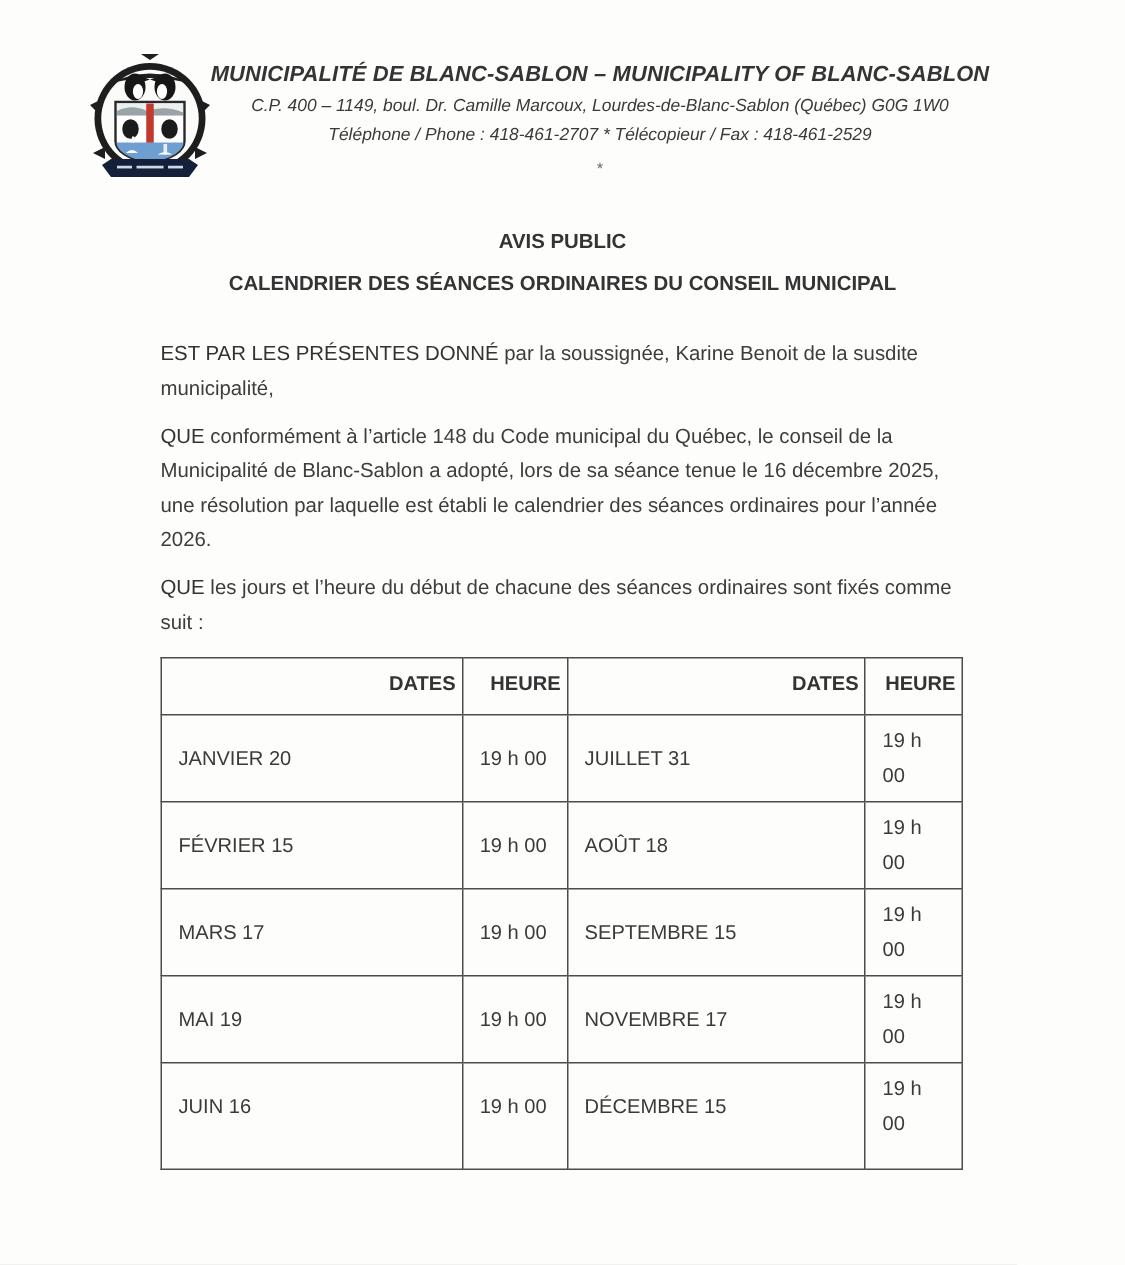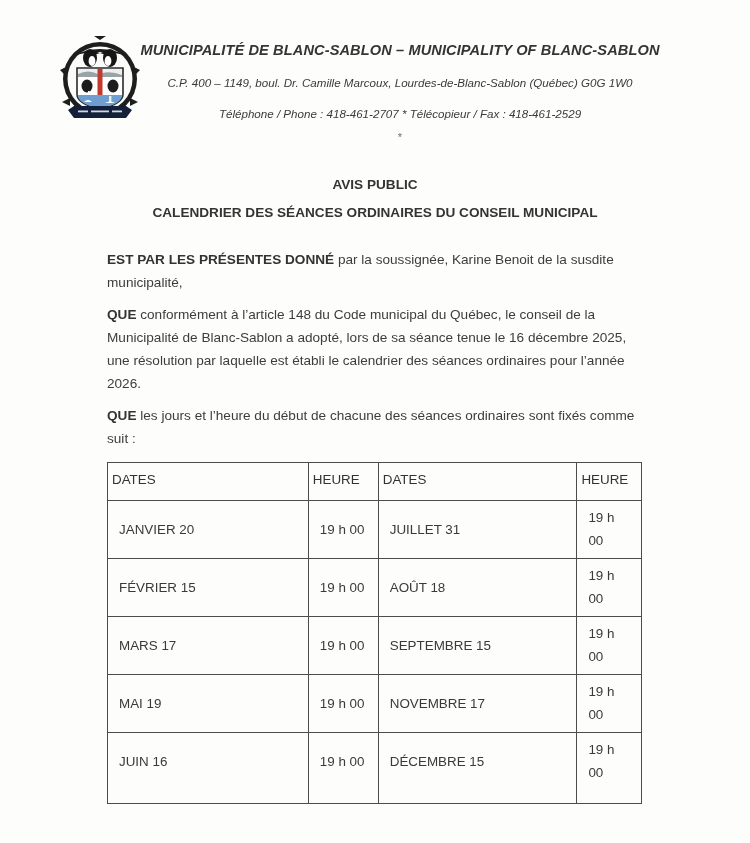--- a/index.html
+++ b/index.html
@@ -25,50 +25,50 @@
   .org-title {
     font-size: 14.6px;
     font-weight: bold;
     font-style: italic;
     letter-spacing: 0.1px;
     color: #343434;
   }
   .address, .phone {
     font-size: 11.6px;
     font-style: italic;
-    margin-top: 18px;
+    margin-top: 6px;
     color: #3a3a3a;
   }
   .header-mark { margin-top: 11px; font-size: 11px; color: #6a6a6a; }
   
   .titles { margin-top: 34px; text-align: center; }
   .titles .t {
     font-size: 13.6px;
     font-weight: bold;
     color: #343434;
     margin-bottom: 12px;
     line-height: 16px;
   }
   
   .docbody { margin: 27px 108px 0 107px; font-size: 13.6px; line-height: 23px; }
   .docbody p { margin-bottom: 9px; }
-  .docbody b { font-weight: bold; color: #333; }
+  .docbody b { font-weight: normal; color: #333; }
   
   table.schedule {
     width: 100%;
     border-collapse: collapse;
     margin-top: 12px;
     font-size: 13.4px;
   }
   table.schedule th, table.schedule td {
     border: 1.2px solid #4c4c4c;
   }
   table.schedule th {
-    font-weight: normal;
-    text-align: left;
+    font-weight: bold;
+    text-align: right;
     padding: 5px 4px 9px 4px;
     color: #333;
   }
   table.schedule td {
     text-align: left;
     padding: 5px 8px 6px 11px;
     height: 29px;
     color: #3a3a3a;
   }
   table.schedule tr.last td { padding-bottom: 19px; }

